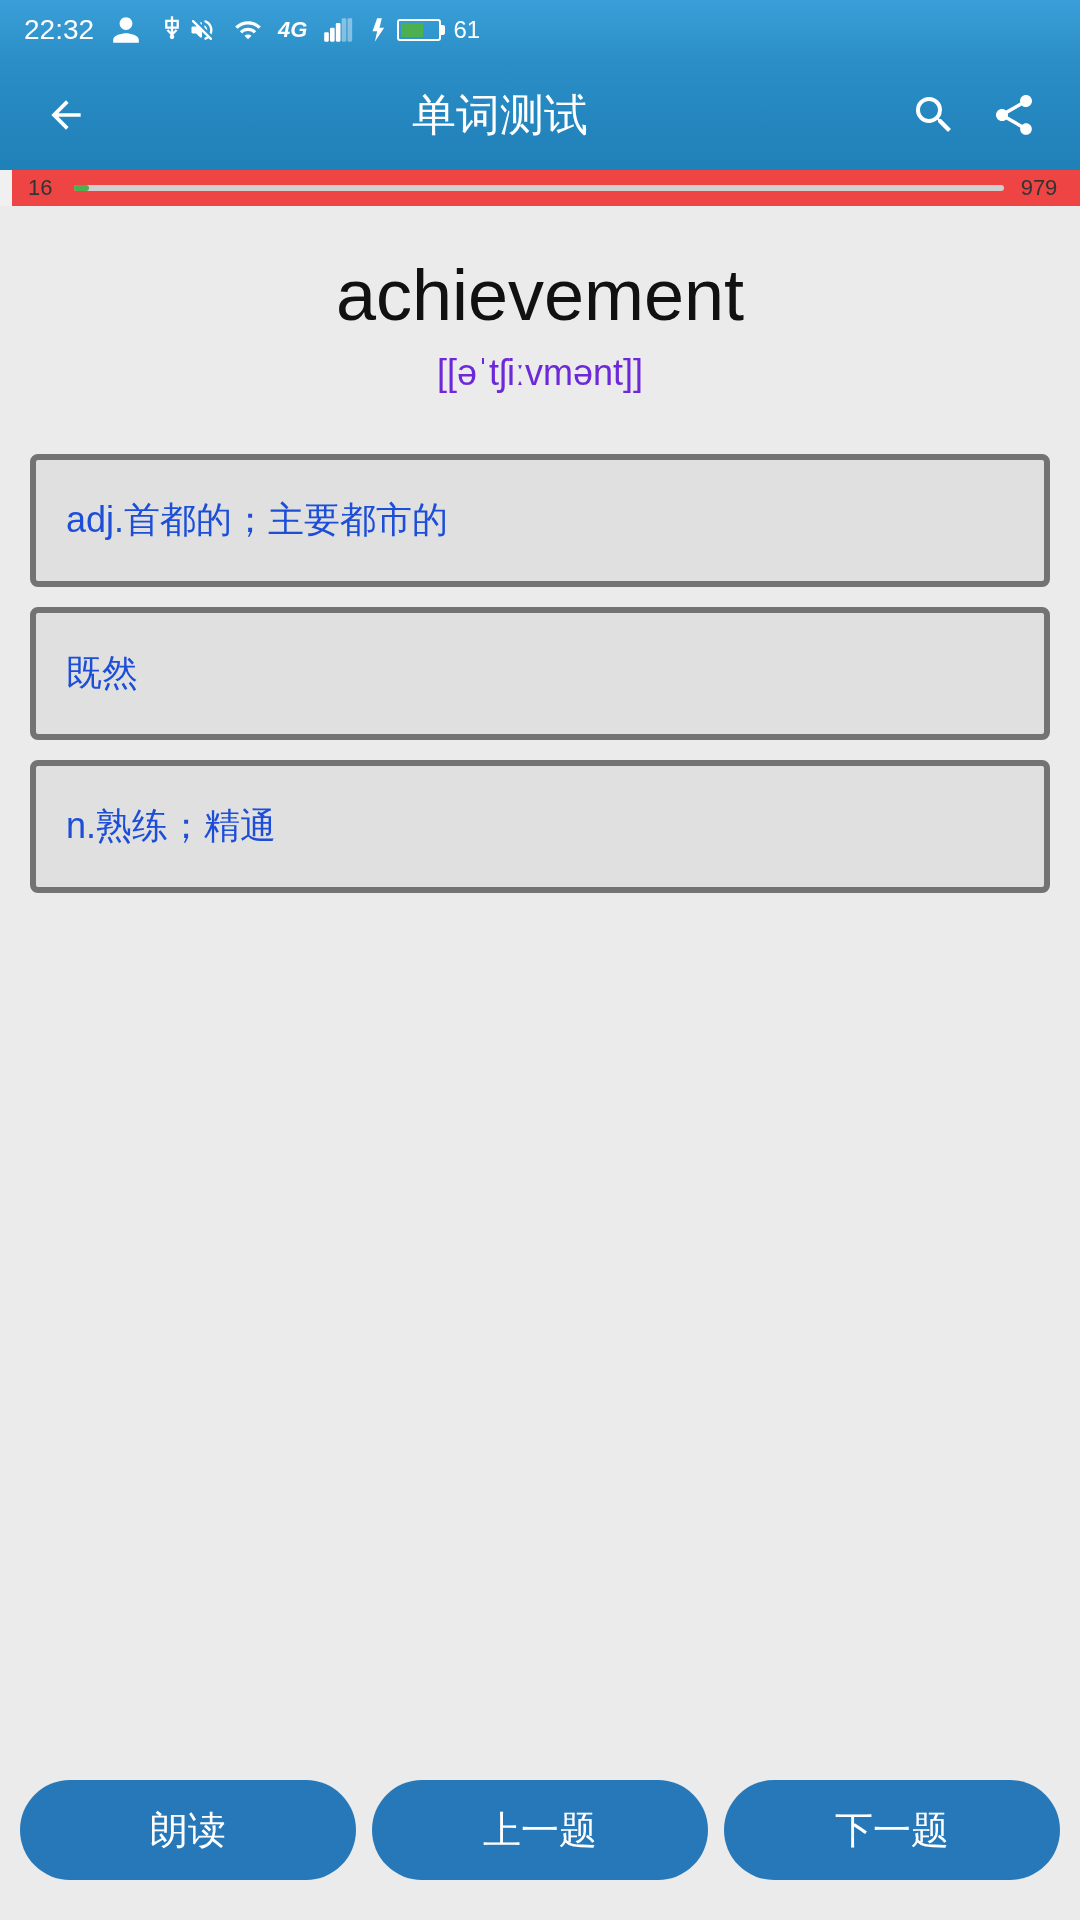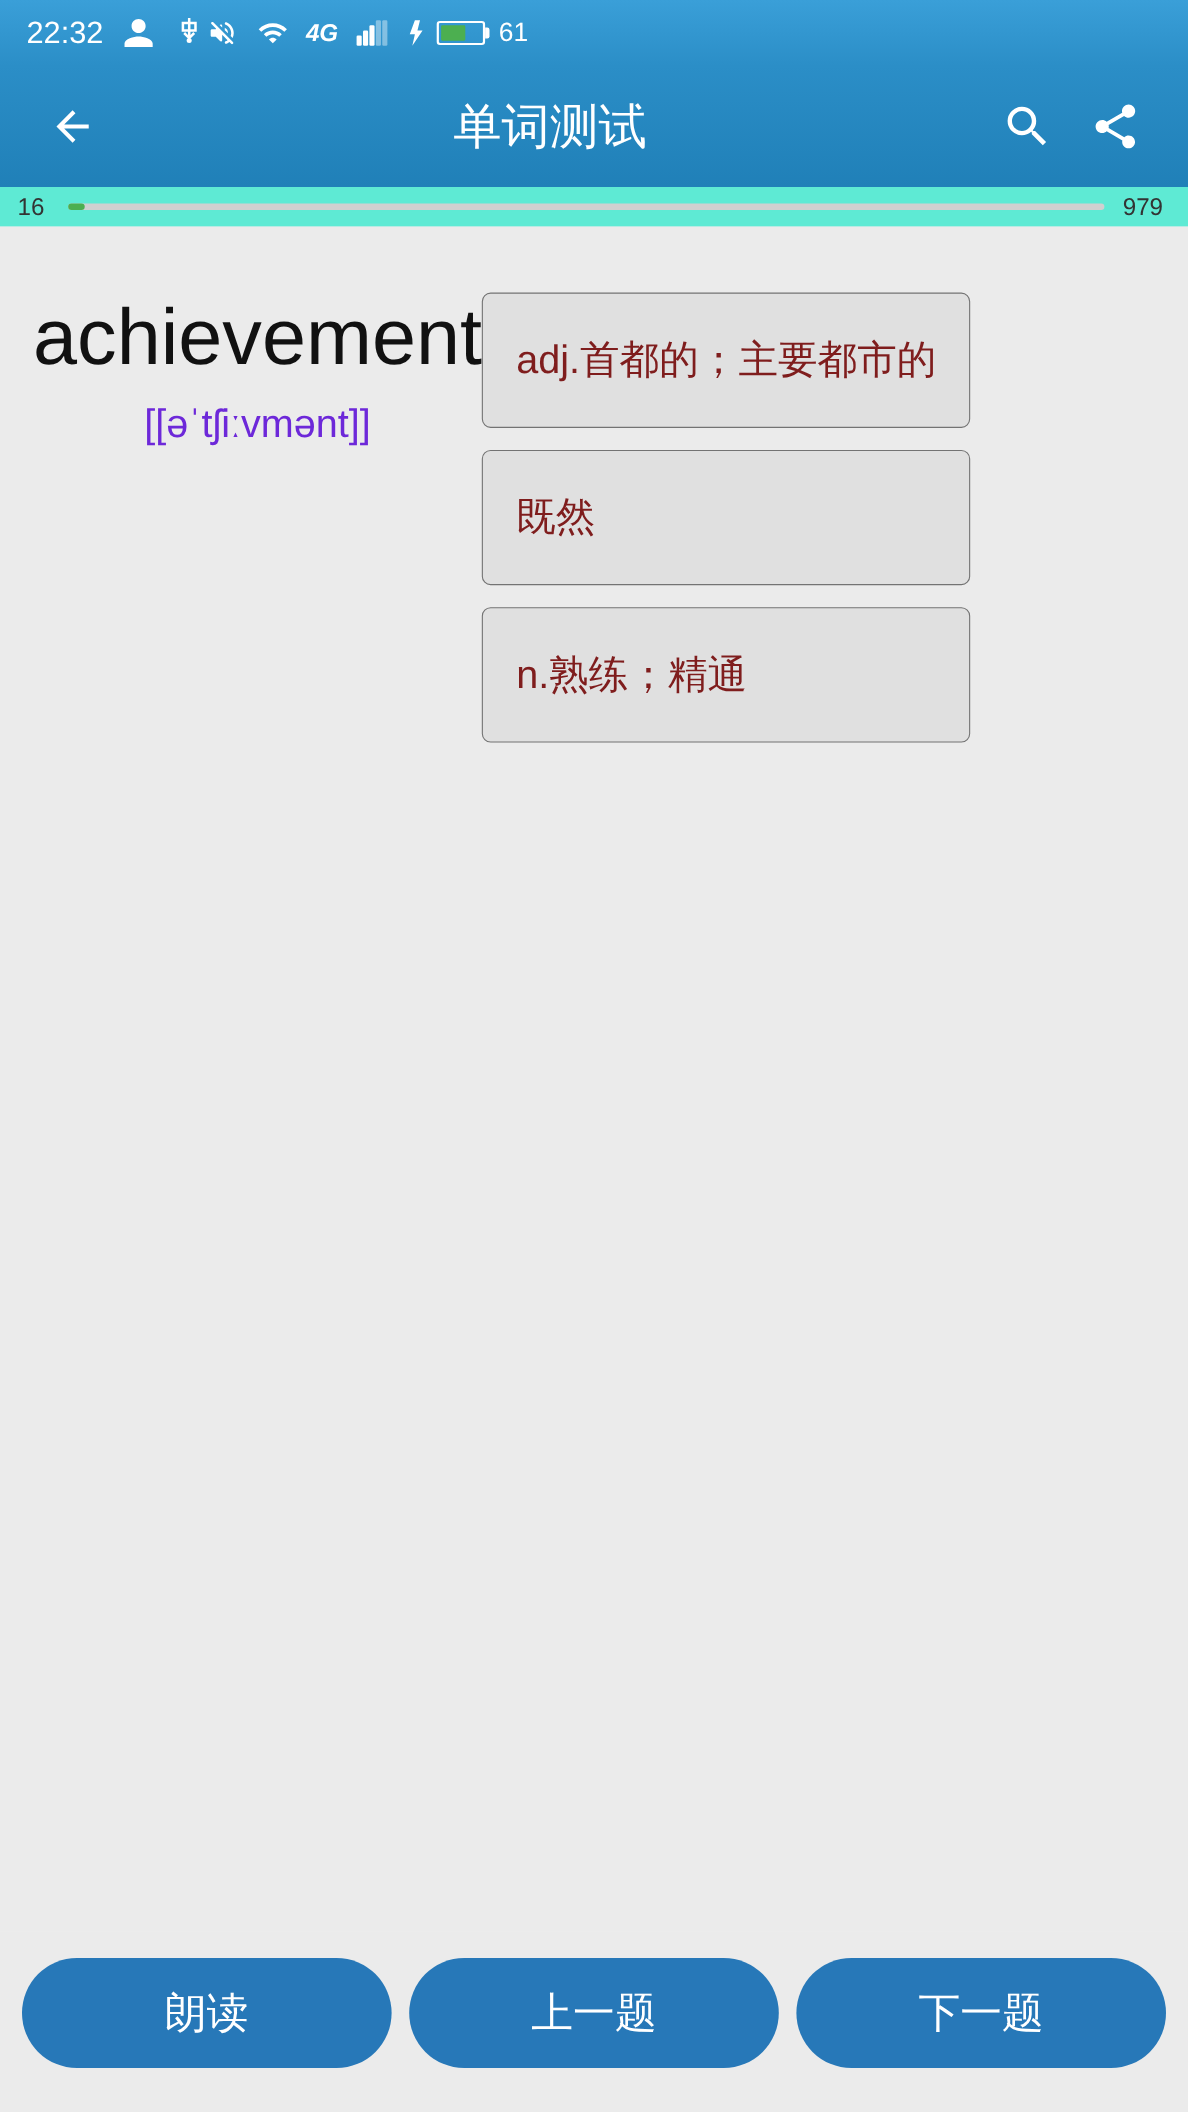--- a/index.html
+++ b/index.html
@@ -94,26 +94,27 @@
       cursor: pointer;
     }
     .app-bar-actions {
       display: flex;
       align-items: center;
       gap: 20px;
     }
 
     
     .progress-bar-container {
-      background: #5eead4;
+      background: #ef4444;
       height: 36px;
       display: flex;
       align-items: center;
       padding: 0 16px;
       gap: 10px;
+      margin-left: 12px;
     }
     .progress-label-start {
       font-size: 22px;
       color: #333;
       min-width: 36px;
     }
     .progress-label-end {
       font-size: 22px;
       color: #333;
       min-width: 50px;
@@ -131,22 +132,22 @@
       background: #4caf50;
       border-radius: 3px;
       width: 1.6%;
     }
 
     
     .main-content {
       flex: 1;
       background: #ebebeb;
       display: flex;
-      flex-direction: row;
-      padding: 60px 30px 20px;
+      flex-direction: column;
+      padding: 48px 30px 20px;
     }
 
     
     .word-section {
       text-align: center;
       margin-bottom: 60px;
     }
     .word-title {
       font-size: 72px;
       font-weight: 400;
@@ -164,23 +165,23 @@
       display: flex;
       flex-direction: column;
       gap: 20px;
       margin-bottom: 40px;
     }
     .option-item {
       background: #e0e0e0;
       border-radius: 8px;
       padding: 36px 30px;
       font-size: 36px;
-      color: #7f1d1d;
+      color: #1d4ed8;
       cursor: pointer;
-      border: 1px solid #737373;
+      border: 6px solid #737373;
     }
 
     
     .spacer { flex: 1; }
 
     
     .bottom-bar {
       background: #ebebeb;
       padding: 24px 20px 40px;
       display: flex;

